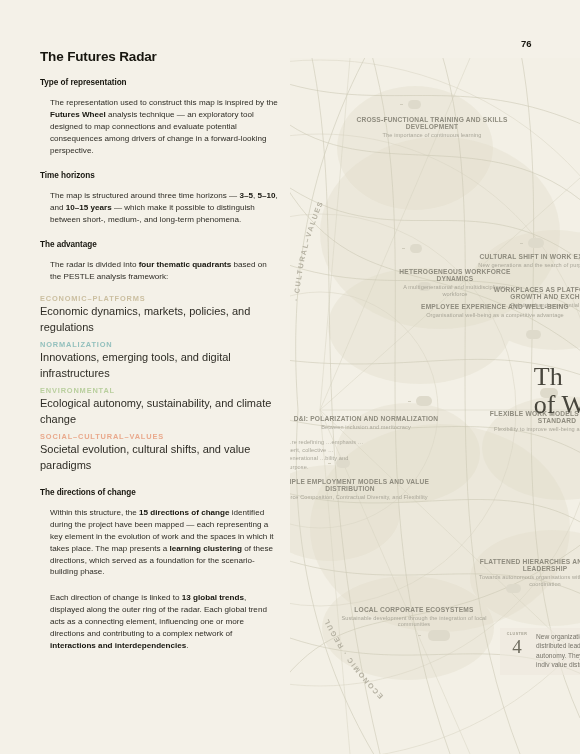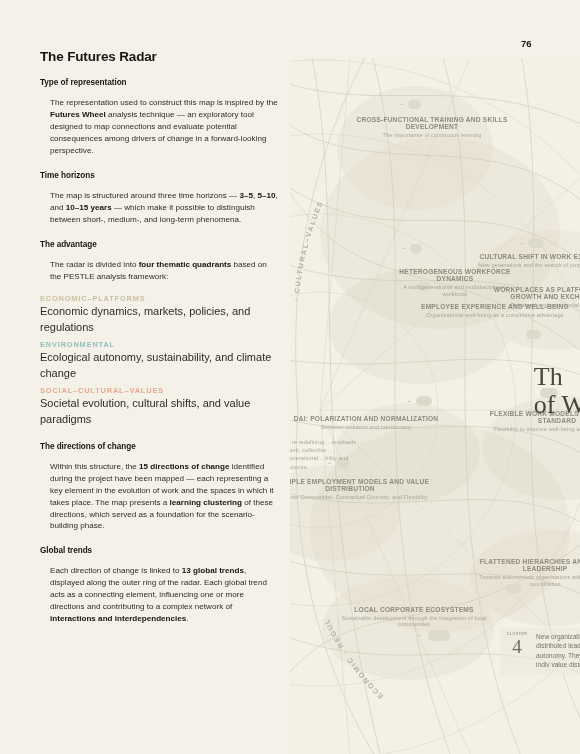--- a/index.html
+++ b/index.html
@@ -309,33 +309,34 @@
     </div>
 
     <div class="blk">
       <h3 class="sec">The advantage</h3>
       <p class="body">The radar is divided into <b>four thematic quadrants</b> based on the PESTLE analysis framework:</p>
 
       <div class="quad-list">
         <p class="quad-name q-eco">ECONOMIC–PLATFORMS</p>
         <p class="quad-desc">Economic dynamics, markets, policies, and regulations</p>
 
-        <p class="quad-name q-tec">ENVIRONMENTAL</p>
-
+        <p class="quad-name q-tec">NORMALIZATION</p>
+        <p class="quad-desc">Innovations, emerging tools, and digital infrastructures</p>
+
+        <p class="quad-name q-env">ENVIRONMENTAL</p>
         <p class="quad-desc">Ecological autonomy, sustainability, and climate change</p>
 
         <p class="quad-name q-soc">SOCIAL–CULTURAL–VALUES</p>
         <p class="quad-desc">Societal evolution, cultural shifts, and value paradigms</p>
       </div>
     </div>
 
     <div class="blk">
       <h3 class="sec">The directions of change</h3>
       <p class="body">Within this structure, the <b>15 directions of change</b> identified during the project have been mapped — each representing a key element in the evolution of work and the spaces in which it takes place. The map presents a <b>learning clustering</b> of these directions, which served as a foundation for the scenario-building phase.</p>
     </div>
 
     <div class="blk">
-      <h3 class="sec">Global trends</h3>
       <p class="body">Each direction of change is linked to <b>13 global trends</b>, displayed along the outer ring of the radar. Each global trend acts as a connecting element, influencing one or more directions and contributing to a complex network of <b>interactions and interdependencies</b>.</p>
     </div>
 
   </div>
 </div>
 
 </body></html>

